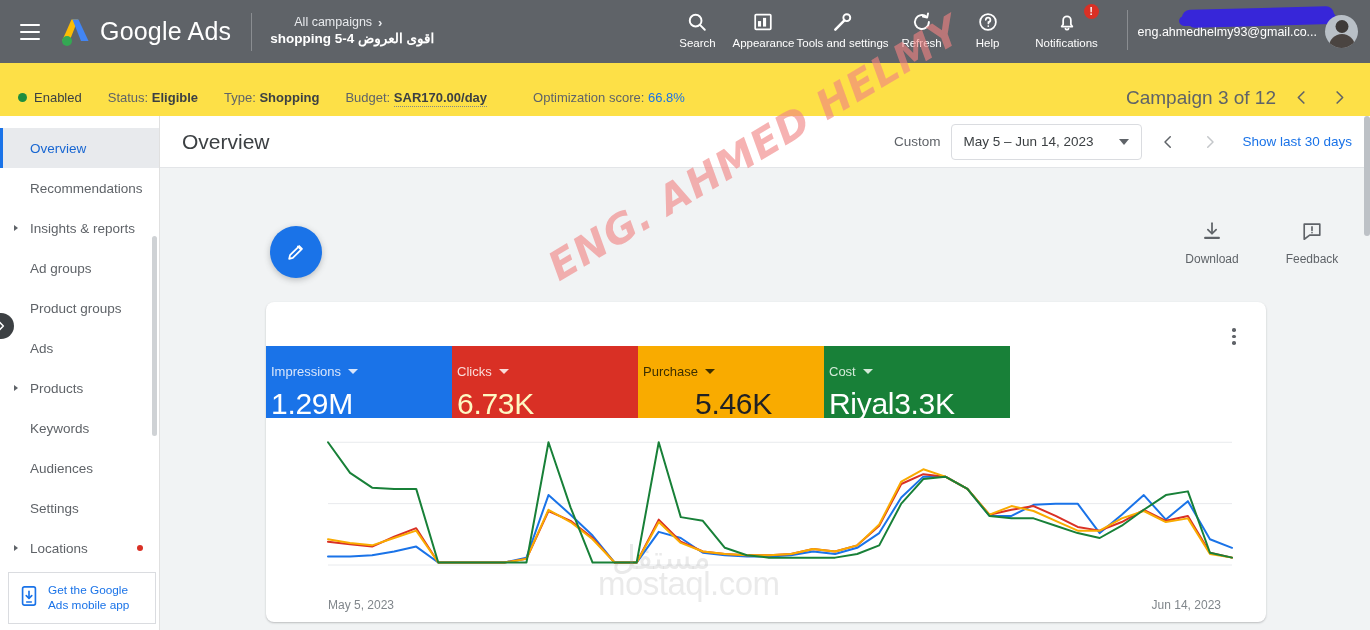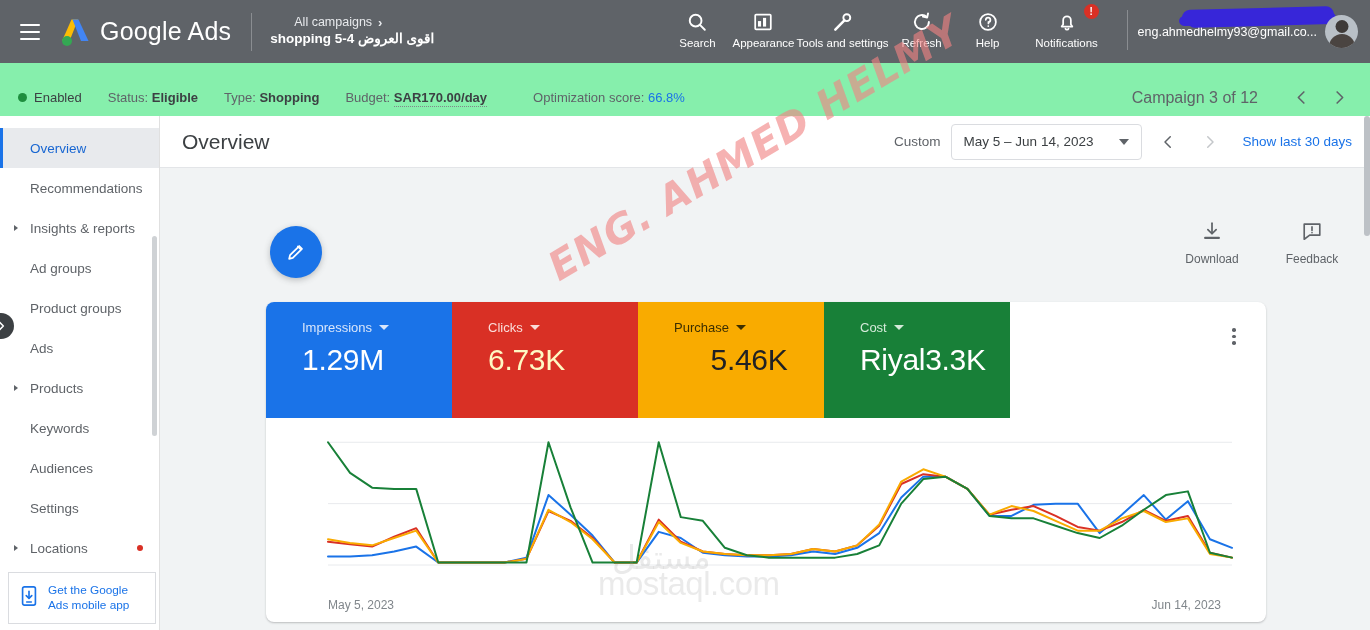--- a/index.html
+++ b/index.html
@@ -58,33 +58,33 @@
     background:#b9c0c7; position:relative;
   }
   .avatar .head { position:absolute; left:50%; top:5px; transform:translateX(-50%);
     width:13px; height:13px; border-radius:50%; background:#3e3a38; }
   .avatar .body { position:absolute; left:50%; bottom:-3px; transform:translateX(-50%);
     width:26px; height:17px; border-radius:13px 13px 0 0; background:#4a4441; }
 
   
   .statusbar {
     position:absolute; left:0; top:63px; width:1370px; height:70px;
-    background:#86efac; border-bottom:1px solid #e3e5e8;
+    background:#fde047; border-bottom:1px solid #e3e5e8;
     display:flex; align-items:center; font-size:13px; color:#5f6368;
   }
   .st-enabled { display:flex; align-items:center; gap:7px; margin-left:18px; color:#3c4043; }
   .st-enabled .dot { width:9px; height:9px; border-radius:50%; background:#1e8e3e; }
   .st-chunk { margin-left:26px; white-space:nowrap; }
   .st-chunk b { color:#3c4043; font-weight:700; }
   .budget-link { color:#3c4043; font-weight:700;
     border-bottom:1px dotted #80868b; padding-bottom:1px; cursor:pointer; }
   .opt-score { margin-left:46px; }
   .opt-score .val { color:#1a73e8; }
   .st-right { margin-left:auto; display:flex; align-items:center; gap:4px; padding-right:14px; }
-  .st-right .txt { font-size:16px; color:#5f6368; margin-right:22px; }
+  .st-right .txt { font-size:19px; color:#5f6368; margin-right:4px; }
   .navarrow { width:34px; height:34px; display:flex; align-items:center; justify-content:center;
     cursor:pointer; color:#5f6368; }
 
   
   .sidebar {
     position:absolute; left:0; top:116px; width:160px; height:514px;
     background:#fff; border-right:1px solid #e0e0e0;
     padding-top:12px; overflow:hidden;
   }
   .nav-item {
@@ -156,21 +156,21 @@
     display:flex; flex-direction:column; align-items:center; cursor:pointer; width:64px;
   }
   .util .lbl { font-size:12px; color:#5f6368; margin-top:6px; }
 
   .card {
     position:absolute; left:106px; top:134px; width:1000px; height:320px;
     background:#fff; border-radius:8px; box-shadow:0 1px 2px rgba(60,64,67,.3);
     overflow:hidden;
   }
   .metrics { display:flex; height:116px; position:relative; }
-  .metric { flex:0 0 186px; padding:18px 0 0 36px; position:relative; cursor:pointer; }
+  .metric { flex:0 0 186px; padding:18px 0 0 5px; position:relative; cursor:pointer;margin-top:44px; }
   .metric .mlabel { font-size:13px; display:flex; align-items:center; gap:7px; }
   .metric .mval { font-size:30px; margin-top:8px; font-weight:400; letter-spacing:-.3px; }
   .metric .tri { width:0;height:0;border-left:5px solid transparent;border-right:5px solid transparent; }
   .kebab {
     position:absolute; right:22px; top:26px; width:20px; display:flex;
     flex-direction:column; align-items:center; gap:3px; cursor:pointer; z-index:4;
   }
   .kebab i { width:3.5px; height:3.5px; border-radius:50%; background:#5f6368; display:block; }
 
   .chartwrap { position:relative; height:204px; }

